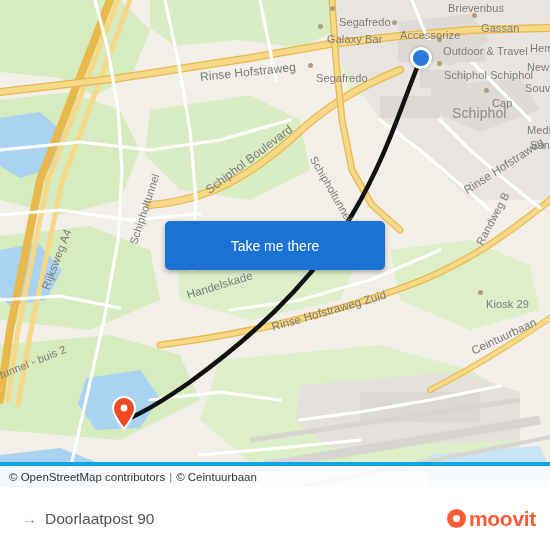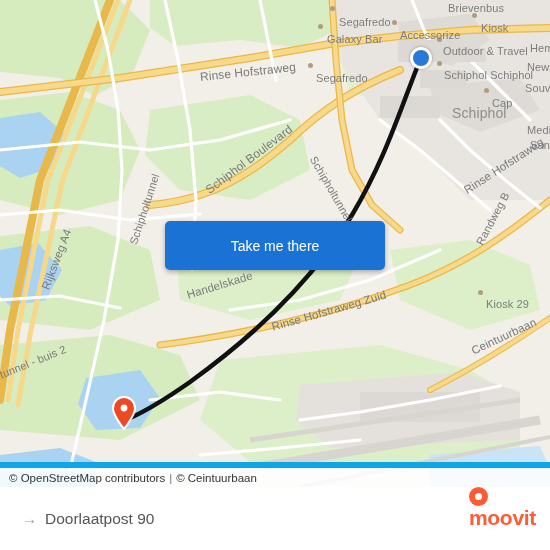--- a/index.html
+++ b/index.html
@@ -85,21 +85,21 @@
     cursor: pointer;
     box-shadow: 0 2px 5px rgba(0,0,0,.3);
   }
 
   
   .attrib {
     position: absolute;
     left: 0; bottom: 0;
     width: 550px; height: 25px;
     background: rgba(255,255,255,0.85);
-    border-top: 6px solid #0ea5e9;
+    border-top: 4px solid #0ea5e9;
     display: flex;
     align-items: center;
     padding-left: 9px;
     font-size: 11.5px;
     color: #333;
   }
   .attrib a { color: #333; text-decoration: none; }
   .attrib .sep { margin: 0 4px; color: #777; }
 
   
@@ -121,21 +121,21 @@
   .route-from { color: #222; }
   .route-arrow {
     margin: 0 8px;
     color: #999;
     font-size: 15px;
   }
   .route-to { color: #555; }
   .brand {
     position: absolute;
     right: 14px; top: 0; height: 63px;
-    display: flex; align-items: flex-start; flex-direction: column;
+    display: flex; align-items: center;
   }
   .brand-mark {
     width: 19px; height: 19px;
     border-radius: 50%;
     background: #ff5b35;
     display: inline-flex;
     align-items: center; justify-content: center;
     margin-right: 3px;
   }
   .brand-mark span {
@@ -253,21 +253,21 @@
     <div class="poi-dot" style="left:437px; top:37px;"></div>
     <div class="poi-dot" style="left:437px; top:61px;"></div>
     <div class="poi-dot" style="left:308px; top:63px;"></div>
     <div class="poi-dot" style="left:484px; top:88px;"></div>
     <div class="poi-dot" style="left:478px; top:290px;"></div>
 
     <div id="label-layer">
         <div class="map-label lbl-poi" style="left: 339px; top: 16px;">Segafredo</div>
         <div class="map-label lbl-poi" style="left: 327px; top: 33px;">Galaxy Bar</div>
         <div class="map-label lbl-poi" style="left: 400px; top: 29px;">Accessorize</div>
-        <div class="map-label lbl-poi" style="left: 481px; top: 22px;">Kiosk</div>
+        <div class="map-label lbl-poi" style="left: 481px; top: 22px;">Gassan</div>
         <div class="map-label lbl-poi" style="left: 448px; top: 2px;">Brievenbus</div>
         <div class="map-label lbl-poi" style="left: 530px; top: 42px;">Hem</div>
         <div class="map-label lbl-poi" style="left: 443px; top: 45px;">Outdoor &amp; Travel</div>
         <div class="map-label lbl-poi" style="left: 527px; top: 61px;">News &amp;</div>
         <div class="map-label lbl-poi" style="left: 444px; top: 69px;">Schiphol Schiphol</div>
         <div class="map-label lbl-poi" style="left: 525px; top: 82px;">Souven</div>
         <div class="map-label lbl-poi" style="left: 316px; top: 72px;">Segafredo</div>
         <div class="map-label lbl-poi" style="left: 492px; top: 97px;">Cap</div>
         <div class="map-label lbl-poi" style="left: 527px; top: 124px;">Meditat</div>
         <div class="map-label lbl-poi" style="left: 530px; top: 139px;">Sand</div>

